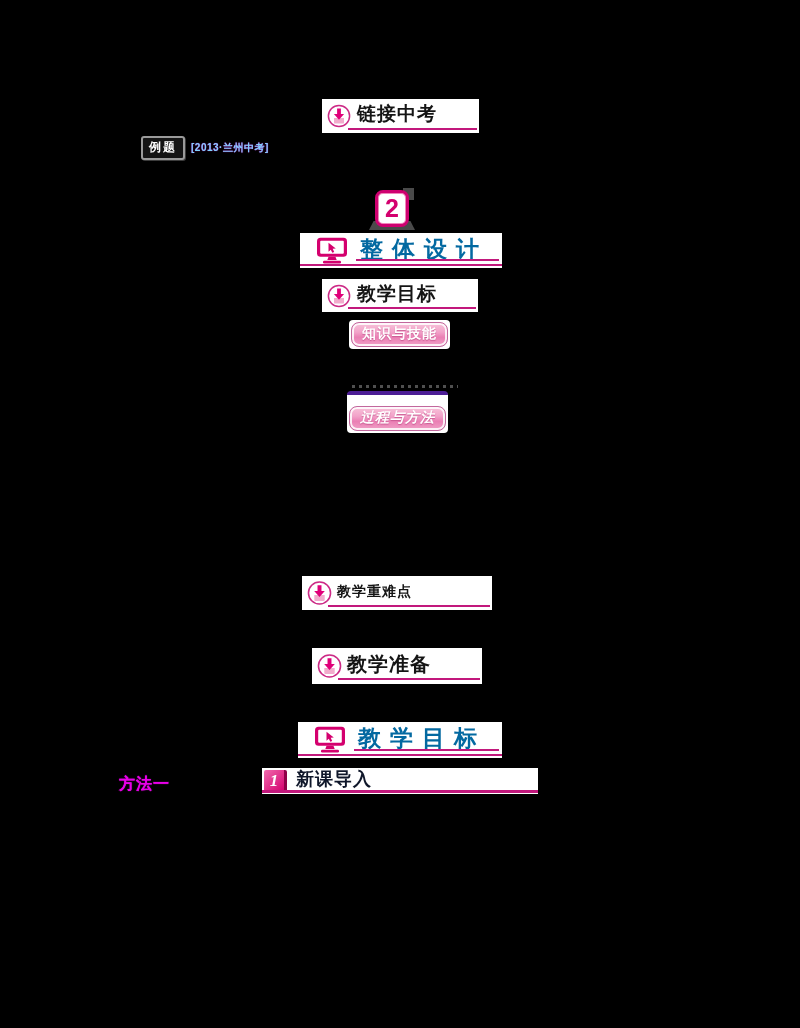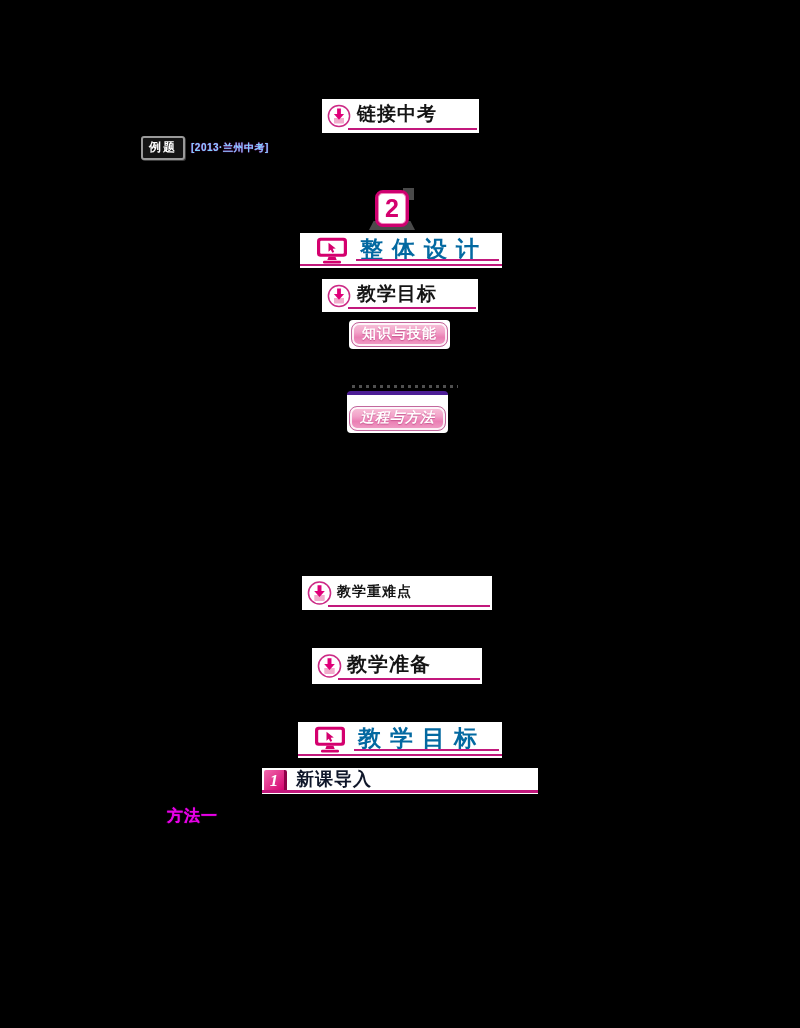--- a/index.html
+++ b/index.html
@@ -168,15 +168,15 @@
     <span class="bh-l1"></span>
     <span class="bh-l2"></span>
   </section>
 
   <div class="lesson-bar" style="left:262px;top:768px;width:276px;height:26px;">
     <span class="num1">1</span>
     <span class="lesson-title">新课导入</span>
     <span class="lesson-line"></span>
   </div>
 
-  <span class="method-note" style="left:119px;top:806px;margin-left:48px;">方法一</span>
+  <span class="method-note" style="left:119px;top:774px;">方法一</span>
 
 </div>
 
 </body></html>

